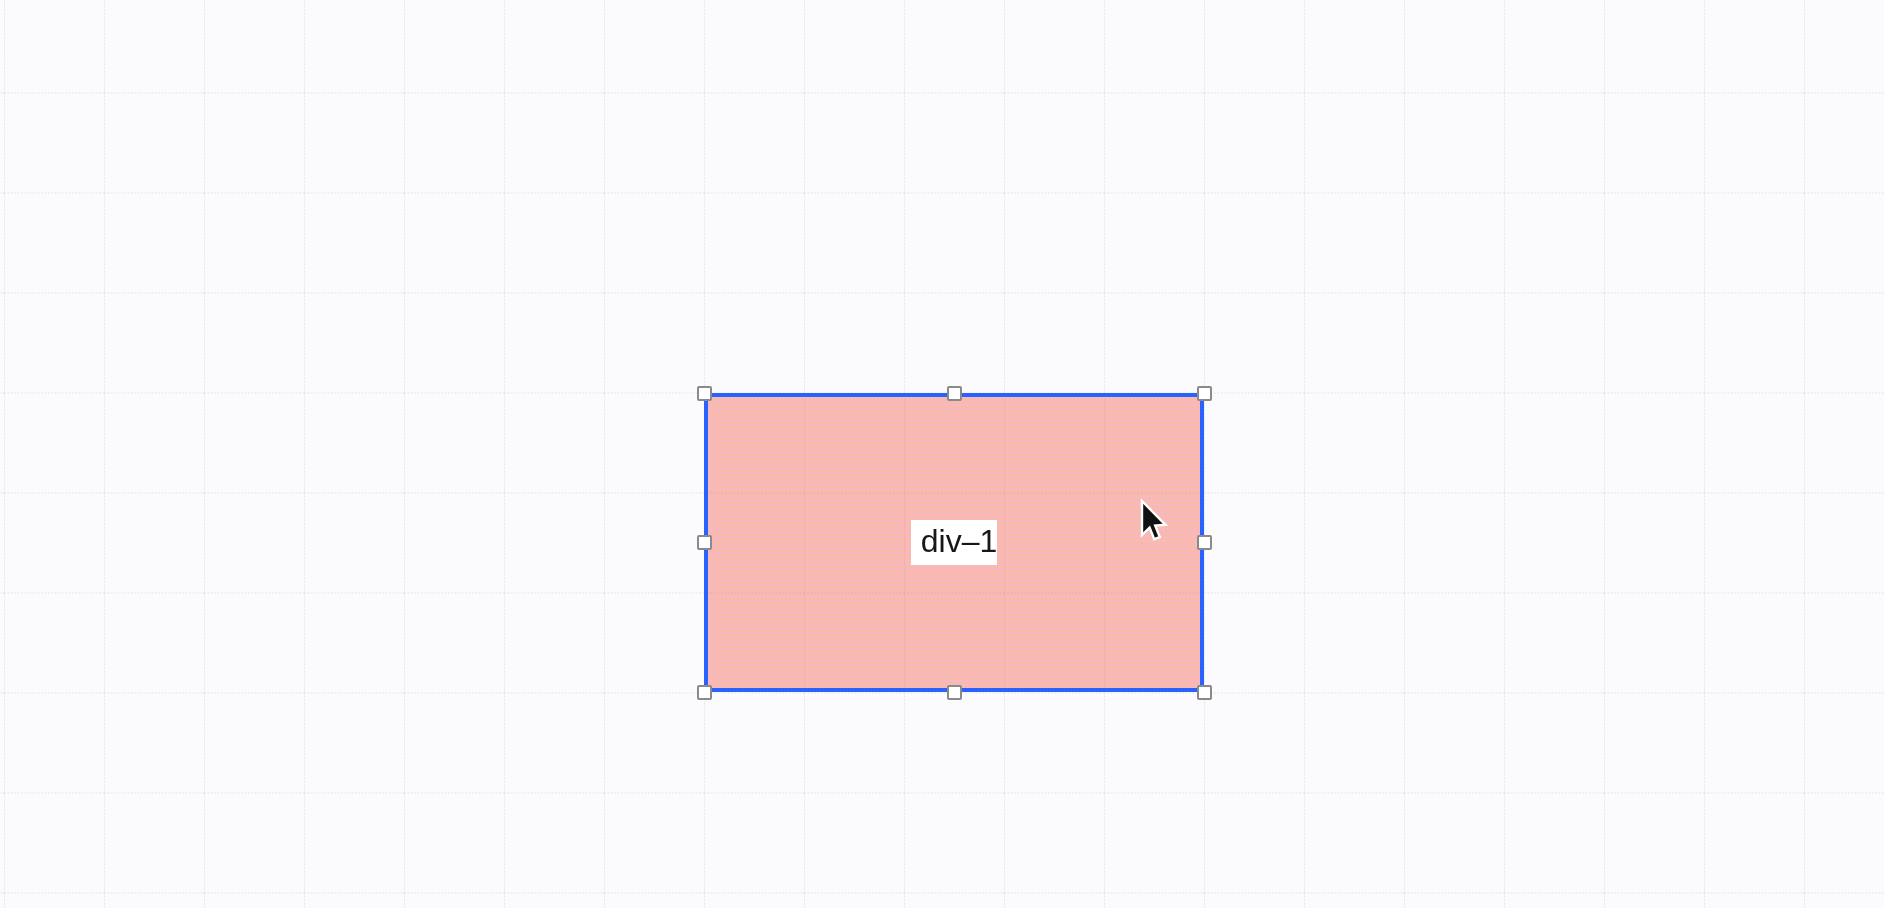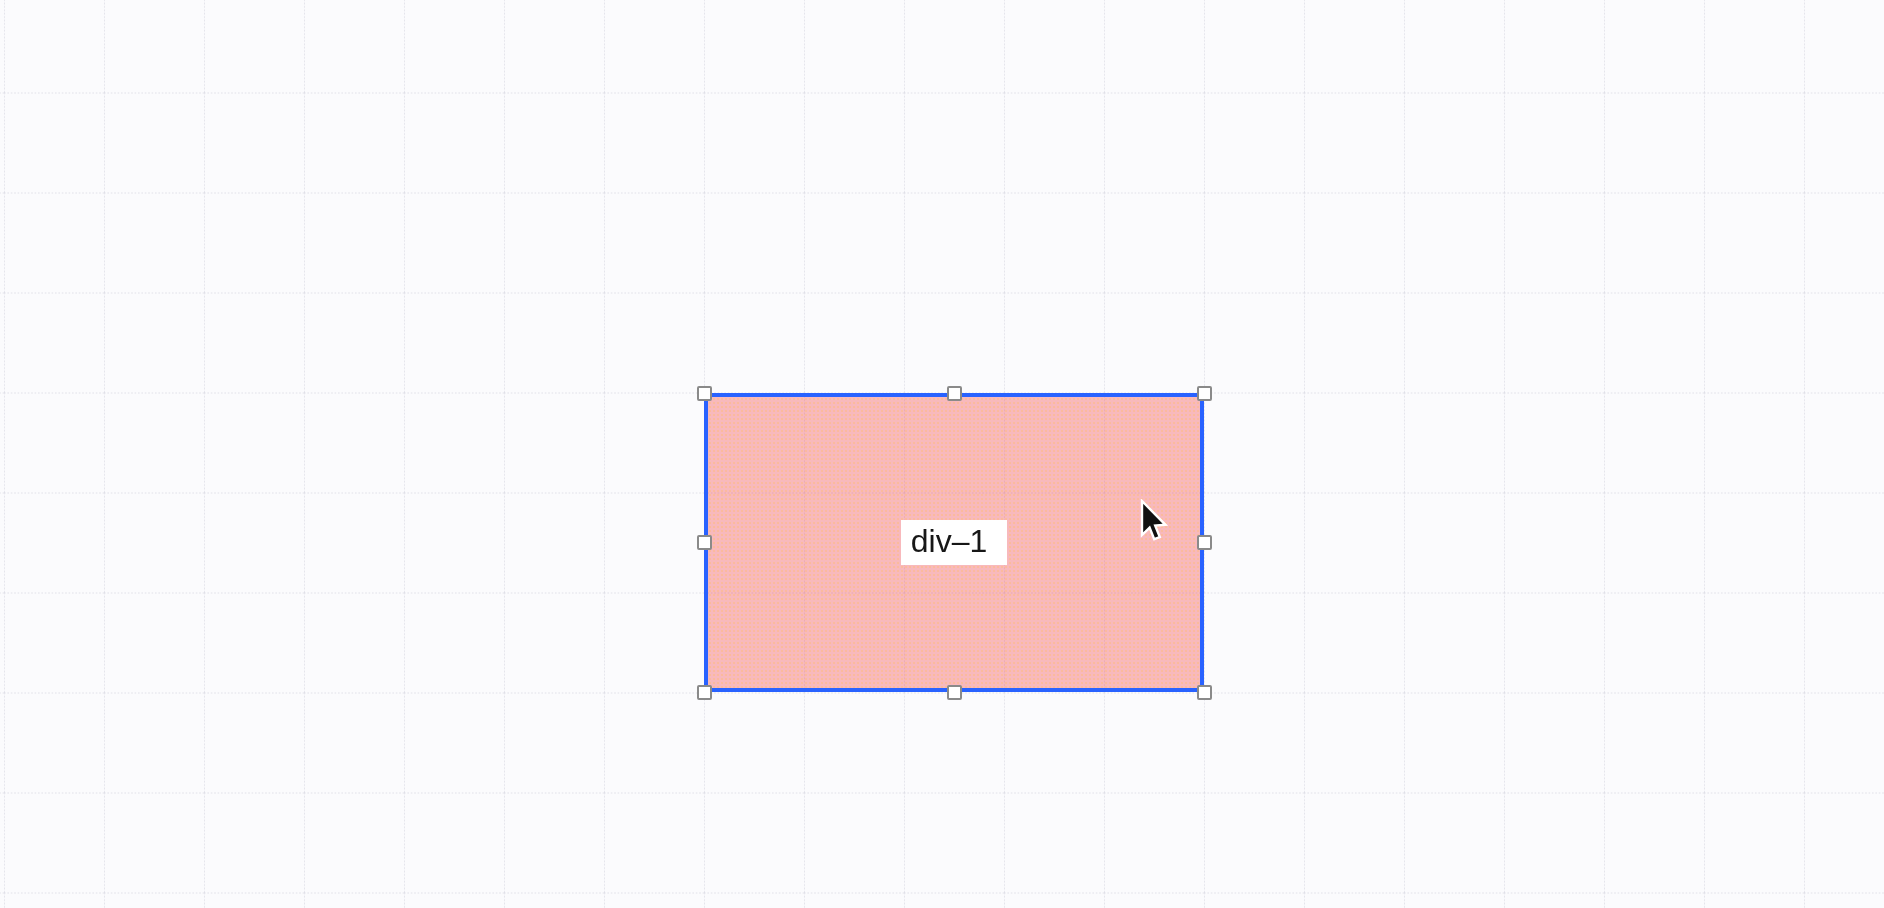--- a/index.html
+++ b/index.html
@@ -50,21 +50,21 @@
     background-size: 4px 4px;
     display: flex;
     align-items: center;
     justify-content: center;
   }
   .element-label {
     background: var(--label-bg);
     color: var(--label-fg);
     font-size: 32px;
     line-height: 1.3;
-    padding: 1px 20px 3px 10px;
+    padding: 1px 0 3px 10px;
     white-space: nowrap;
   }
   .handle {
     position: absolute;
     width: 15px;
     height: 15px;
     box-sizing: border-box;
     background: var(--handle-fill);
     border: 2px solid var(--handle-border);
     border-radius: 2px;

